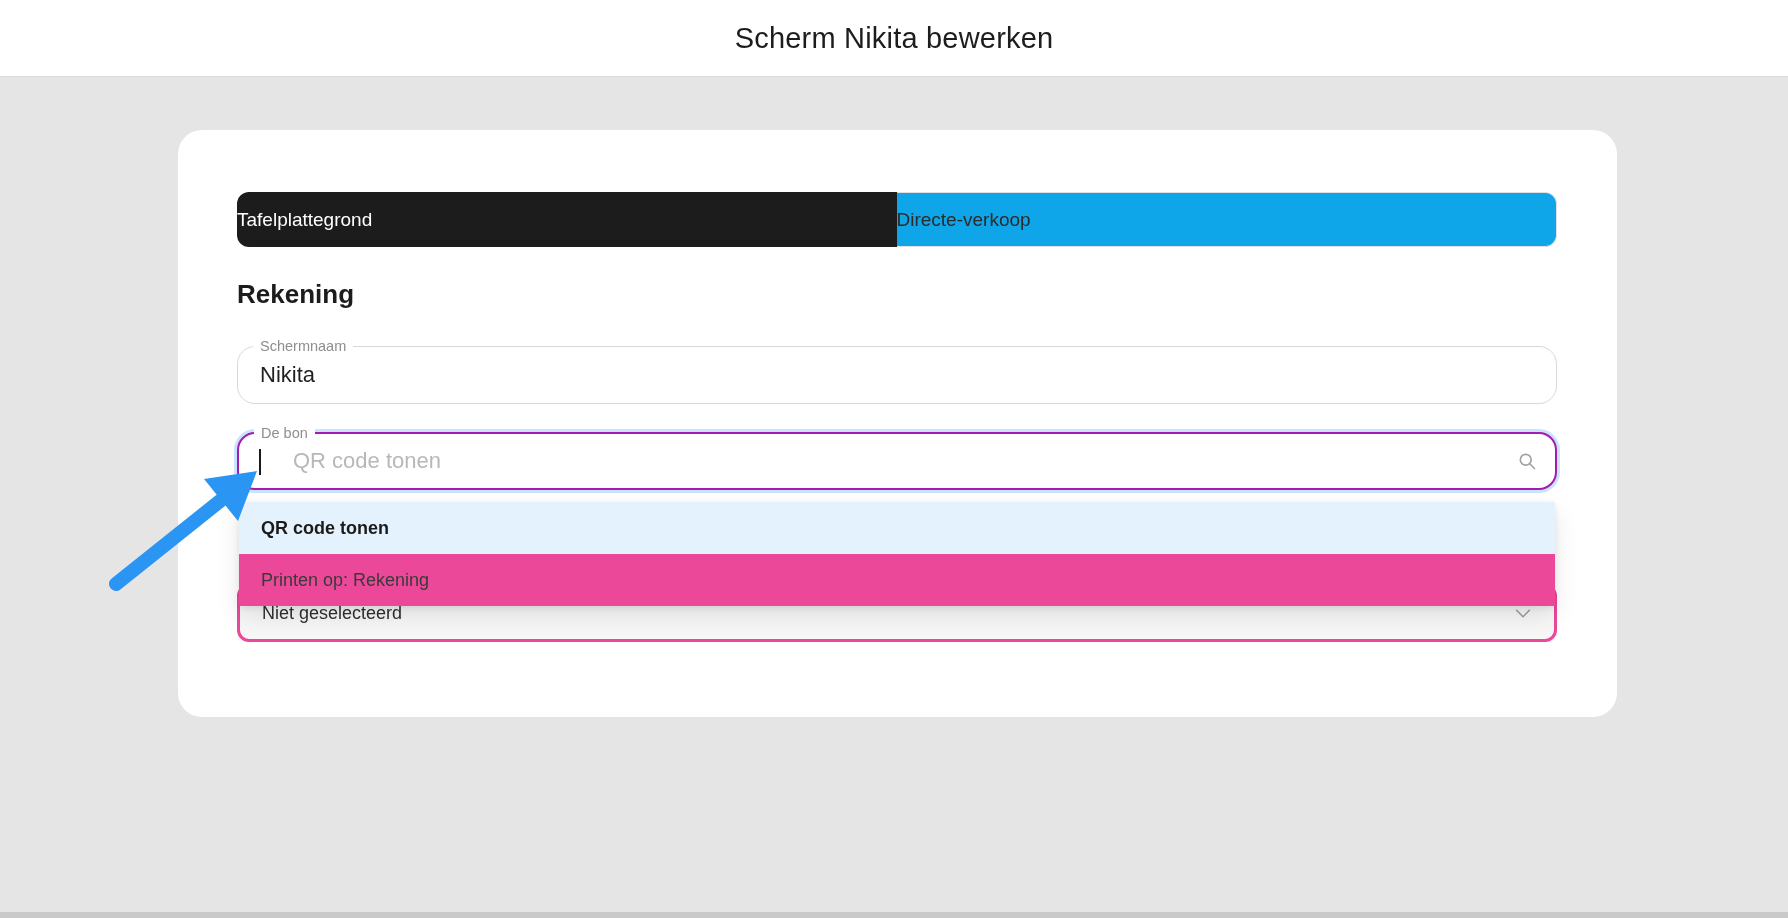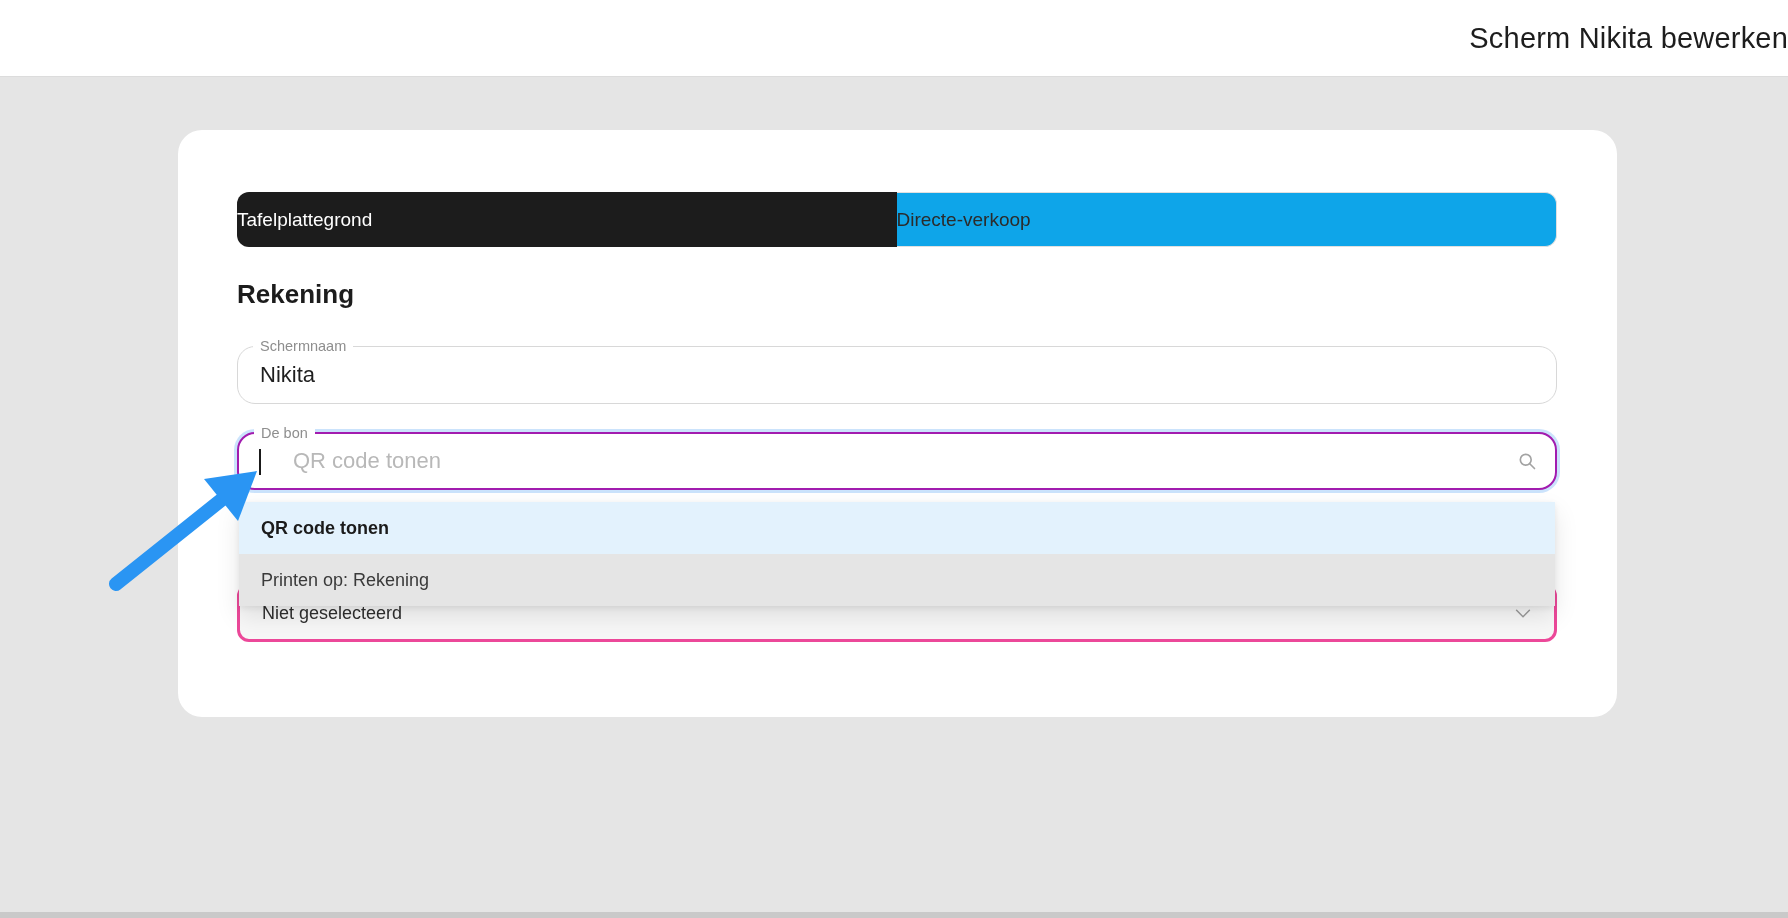--- a/index.html
+++ b/index.html
@@ -7,21 +7,21 @@
   body {
     font-family: "Liberation Sans", sans-serif;
     background: #e5e5e5;
     position: relative;
   }
 
   
   .topbar {
     position: absolute; top: 0; left: 0; width: 100%; height: 77px;
     background: #ffffff; border-bottom: 1px solid #dcdcdc;
-    display: flex; align-items: center; justify-content: flex-end;
+    display: flex; align-items: center; justify-content: center;
   }
   .topbar h1 {
     font-size: 29px; font-weight: 500; color: #1d1d1d; letter-spacing: .2px;
   }
 
   
   .card {
     position: absolute; left: 178px; top: 130px;
     width: 1439px; height: 587px;
     background: #ffffff; border-radius: 24px;
@@ -84,21 +84,21 @@
 
   
   .dropdown {
     position: absolute; left: 0; right: 0; top: calc(100% + 14px);
     background: #ffffff; z-index: 5; border-radius: 2px;
     box-shadow: 0 10px 24px rgba(0,0,0,0.10), 0 2px 6px rgba(0,0,0,0.08);
   }
   .option {
     height: 52px; display: flex; align-items: center;
     padding: 0 22px; font-size: 18px; color: #3a3a3a; cursor: pointer;
-    background: #e5e5e5;
+    background: #ec4899;
   }
   .option.highlighted {
     background: #e3f2fd; color: #1b1b1b; font-weight: 700;
   }
 
   
   .select-field {
     position: relative; margin-top: 94px; height: 58px;
     background: #f7f7f7; border: 3px solid #ec4899; border-radius: 12px;
     display: flex; align-items: center; padding: 0 22px;

